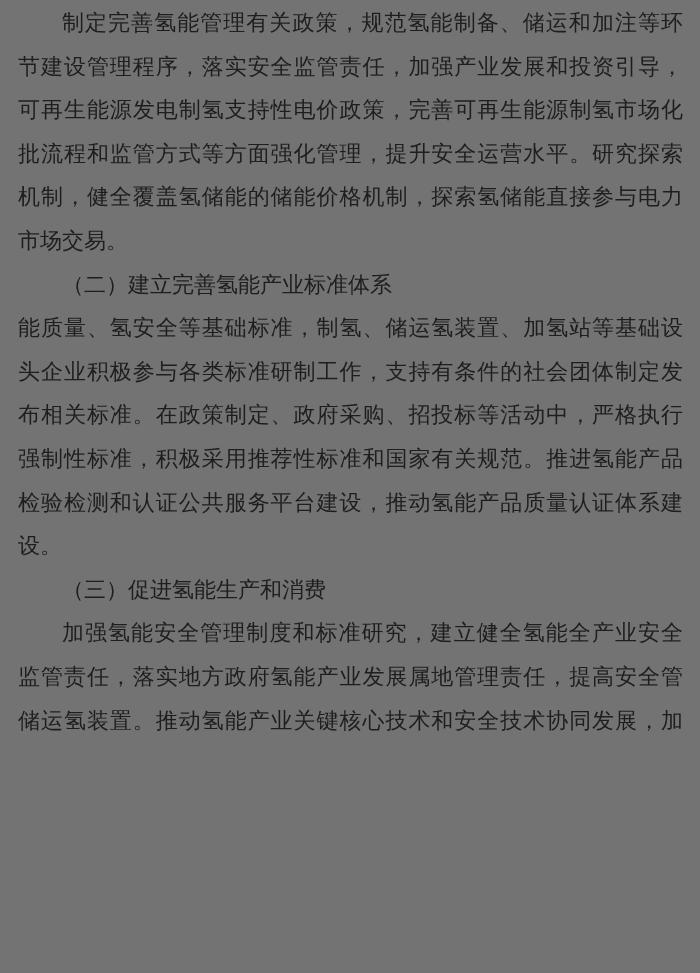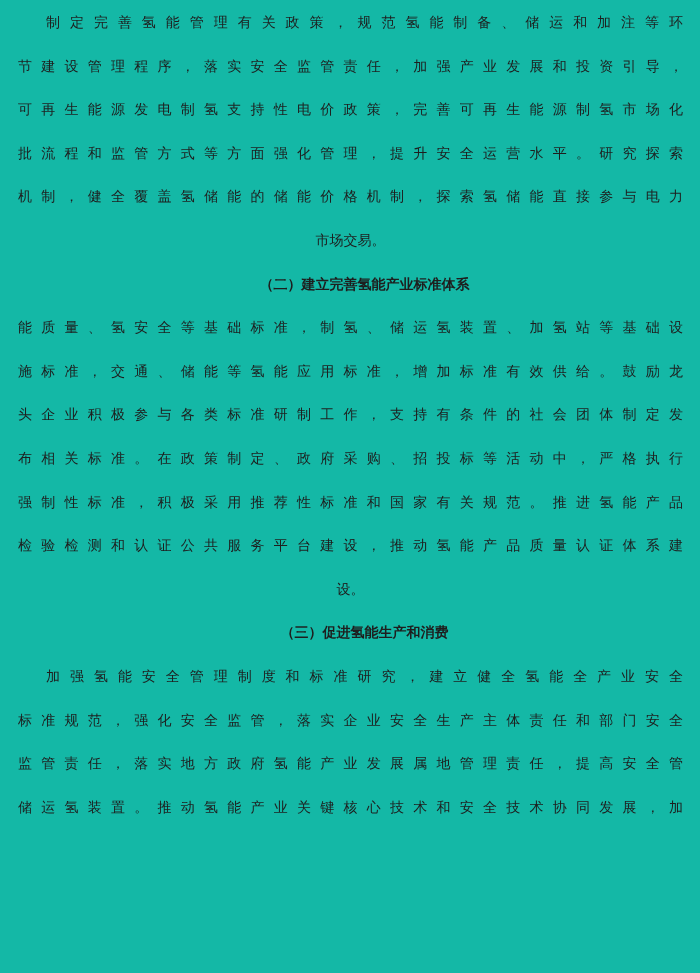--- a/index.html
+++ b/index.html
@@ -4,69 +4,67 @@
   <style>
     html, body {
       margin: 0;
       padding: 0;
       background: #ffffff;
     }
     .page {
       position: relative;
       width: 700px;
       height: 973px;
-      background: #14b8a6;
+      background: #737373;
       overflow: hidden;
       box-sizing: border-box;
       padding: 1px 17px 0 18px;
       font-family: "Liberation Serif", "DejaVu Serif", serif;
       color: #1e1e1e;
-      font-size: 14px;
+      font-size: 22px;
     }
     .line {
       height: 43.6px;
       line-height: 43.6px;
       overflow: hidden;
-      text-align: center;
+      text-align: left;
     }
     .line.justify {
       text-align: justify;
       text-align-last: justify;
     }
     .line.indent {
       text-indent: 2em;
     }
     .line.heading {
-      font-weight: 700;
+      font-weight: 400;
       text-indent: 2em;
-      text-align: center;
+      text-align: left;
     }
   </style>
 </head>
 <body>
 
 <div class="page">
 
   <div class="line justify indent">制定完善氢能管理有关政策，规范氢能制备、储运和加注等环</div>
   <div class="line justify">节建设管理程序，落实安全监管责任，加强产业发展和投资引导，</div>
   <div class="line justify">可再生能源发电制氢支持性电价政策，完善可再生能源制氢市场化</div>
   <div class="line justify">批流程和监管方式等方面强化管理，提升安全运营水平。研究探索</div>
   <div class="line justify">机制，健全覆盖氢储能的储能价格机制，探索氢储能直接参与电力</div>
   <div class="line">市场交易。</div>
 
   <div class="line heading">（二）建立完善氢能产业标准体系</div>
 
   <div class="line justify">能质量、氢安全等基础标准，制氢、储运氢装置、加氢站等基础设</div>
-  <div class="line justify">施标准，交通、储能等氢能应用标准，增加标准有效供给。鼓励龙</div>
   <div class="line justify">头企业积极参与各类标准研制工作，支持有条件的社会团体制定发</div>
   <div class="line justify">布相关标准。在政策制定、政府采购、招投标等活动中，严格执行</div>
   <div class="line justify">强制性标准，积极采用推荐性标准和国家有关规范。推进氢能产品</div>
   <div class="line justify">检验检测和认证公共服务平台建设，推动氢能产品质量认证体系建</div>
   <div class="line">设。</div>
 
   <div class="line heading">（三）促进氢能生产和消费</div>
 
   <div class="line justify indent">加强氢能安全管理制度和标准研究，建立健全氢能全产业安全</div>
-  <div class="line justify">标准规范，强化安全监管，落实企业安全生产主体责任和部门安全</div>
   <div class="line justify">监管责任，落实地方政府氢能产业发展属地管理责任，提高安全管</div>
   <div class="line justify">储运氢装置。推动氢能产业关键核心技术和安全技术协同发展，加</div>
 
 </div>
 
 </body></html>

